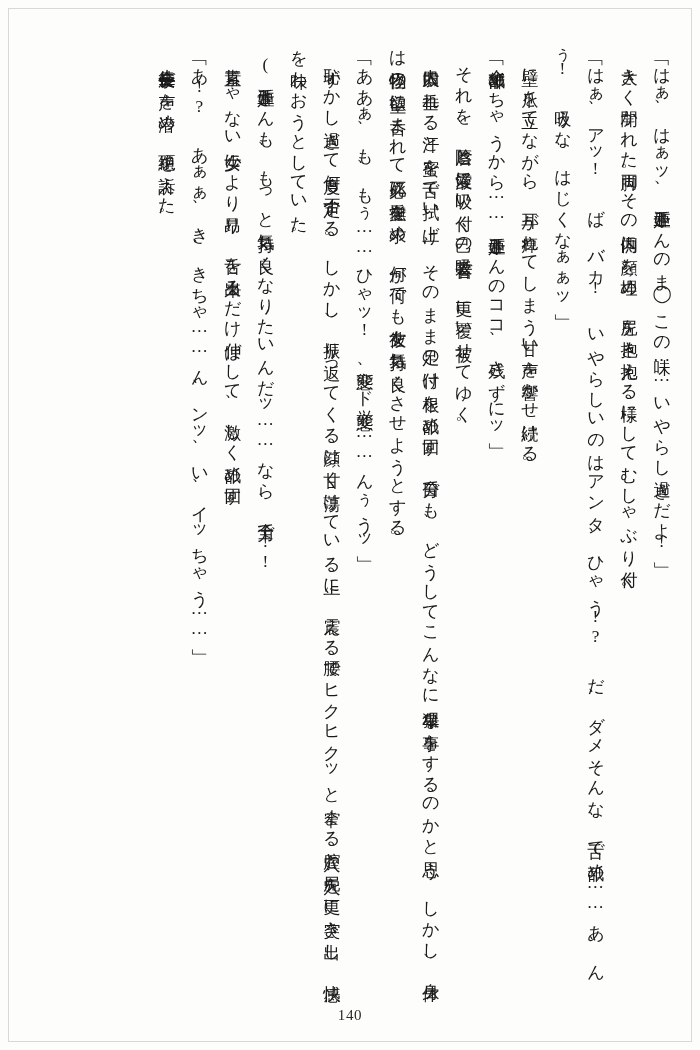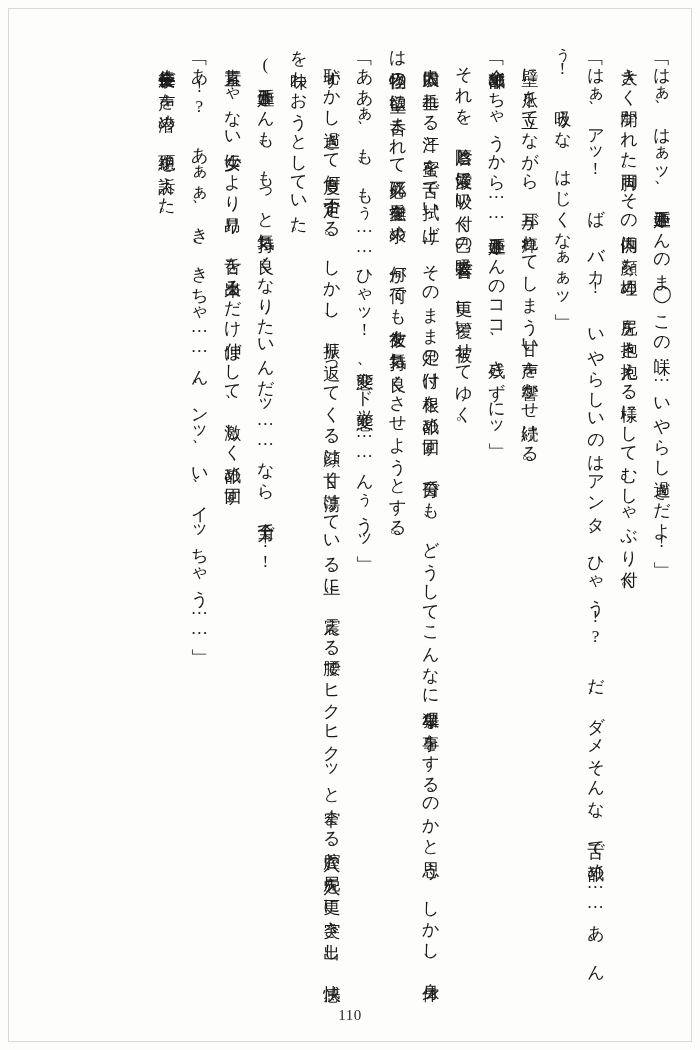--- a/index.html
+++ b/index.html
@@ -80,14 +80,14 @@
     <span class="para">それを、陰唇と愛液に吸い付く己の吸着音で、更に覆い被せてゆく。</span>
     <span class="para">内太股に垂れる汗と蜜を舌で拭い上げ、そのまま足の付け根を舐め回す。自分でも、どうしてこんなに卑猥な事をするのかと思う。しかし、身体は怪物の欲望に呑まれて必死に愛撫を求め、何が何でも彼女を気持ち良くさせようとする。</span>
     <span class="para">「ああぁ、も、もぅ……ひゃッ!　変態、ド変態ッ……んぅうッ」</span>
     <span class="para">恥ずかし過ぎて何度も否定する。しかし、振り返ってくる顔は甘く蕩けている上に、震える腰でヒクヒクッと窄まる膣穴と尻穴を更に突き出し、快感を味わおうとしていた。</span>
     <span class="para">(千亜姫さんも、もっと気持ち良くなりたいんだッ……なら、全力で!!</span>
     <span class="para">素直じゃない少女により昂り、舌を出来るだけ伸ばして、激しく舐め回す。</span>
     <span class="para">「あ!?　あぁぁ、き、きちゃ……ん、ンッ、い、イッちゃう……」</span>
     <span class="para">生徒会長が声を潜め、絶頂を訴えた。</span>
   </div>
 
-  <div id="page-number">110</div>
+  <div id="page-number">140</div>
 </div>
 
 </body></html>

